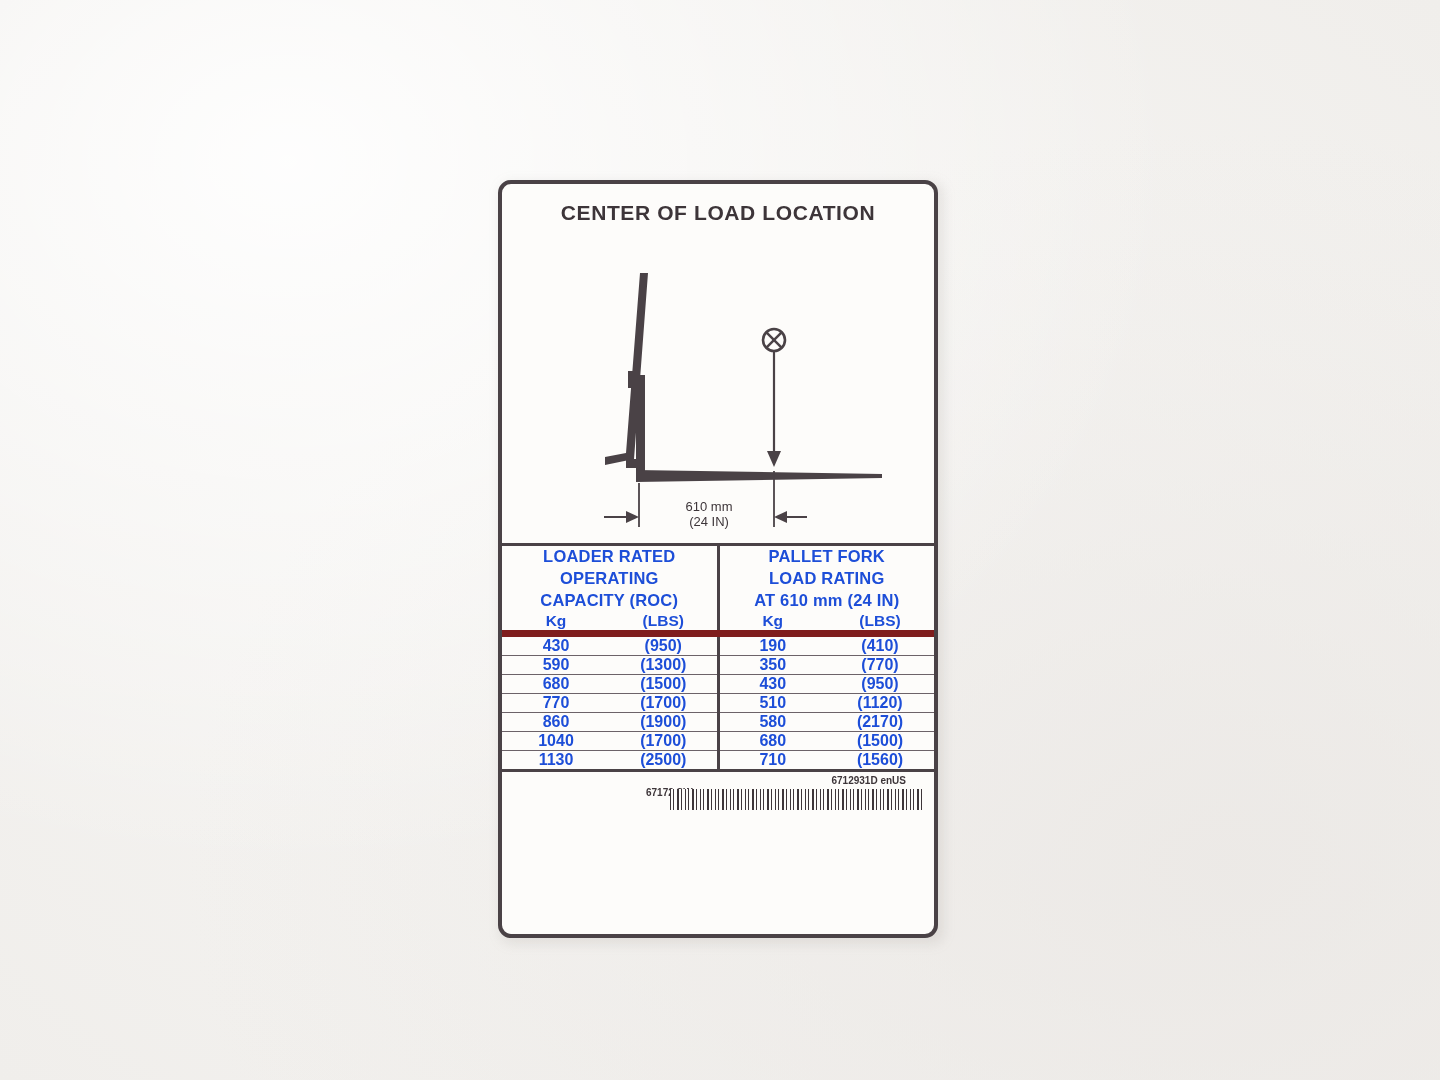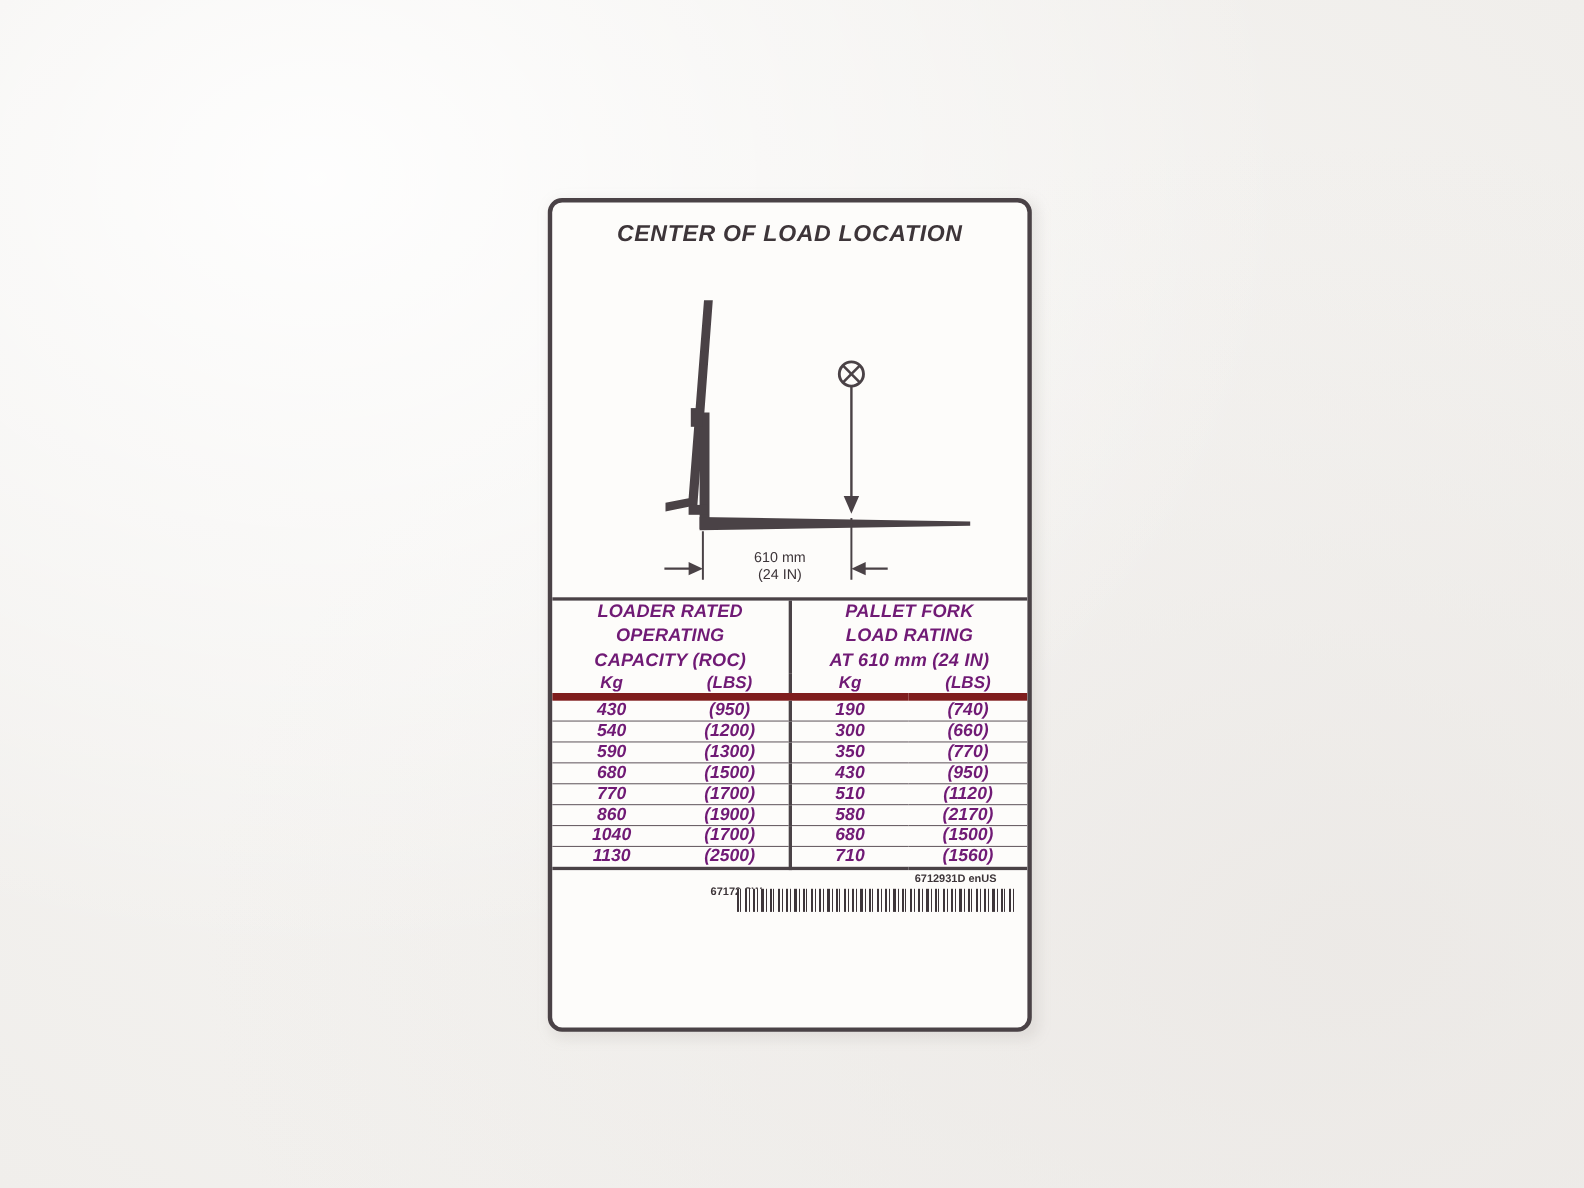--- a/index.html
+++ b/index.html
@@ -58,21 +58,20 @@
   }
 
   .title {
     text-align: center;
     font-size: 21px;
     font-weight: bold;
     letter-spacing: 0.6px;
     color: #3d3539;
     padding-top: 17px;
     padding-bottom: 2px;
-    font-style: italic;
   }
 
   .diagram {
     position: relative;
     height: 316px;
   }
 
   .diagram svg {
     position: absolute;
     left: 0;
@@ -95,22 +94,21 @@
     flex: 1;
     border-top: 3px solid #4a4246;
     display: flex;
     flex-direction: column;
   }
 
   table.cap {
     width: 100%;
     border-collapse: collapse;
     table-layout: fixed;
-    color: #701a75;
-    font-style: italic;
+    color: #1d4ed8;
   }
 
   table.cap td, table.cap th {
     padding: 0;
     margin: 0;
   }
 
   .hdr-cell {
     text-align: center;
     font-size: 16.5px;
@@ -260,27 +258,21 @@
             <td class="col-kg">Kg</td>
             <td class="col-lbs vdiv">(LBS)</td>
             <td class="col-kg">Kg</td>
             <td class="col-lbs">(LBS)</td>
           </tr>
 
           <tr class="data-row">
             <td class="num-kg">430</td>
             <td class="num-lbs vdiv">(950)</td>
             <td class="num-kg">190</td>
-            <td class="num-lbs">(740)</td>
-          </tr>
-          <tr class="data-row">
-            <td class="num-kg">540</td>
-            <td class="num-lbs vdiv">(1200)</td>
-            <td class="num-kg">300</td>
-            <td class="num-lbs">(660)</td>
+            <td class="num-lbs">(410)</td>
           </tr>
           <tr class="data-row">
             <td class="num-kg">590</td>
             <td class="num-lbs vdiv">(1300)</td>
             <td class="num-kg">350</td>
             <td class="num-lbs">(770)</td>
           </tr>
           <tr class="data-row">
             <td class="num-kg">680</td>
             <td class="num-lbs vdiv">(1500)</td>

